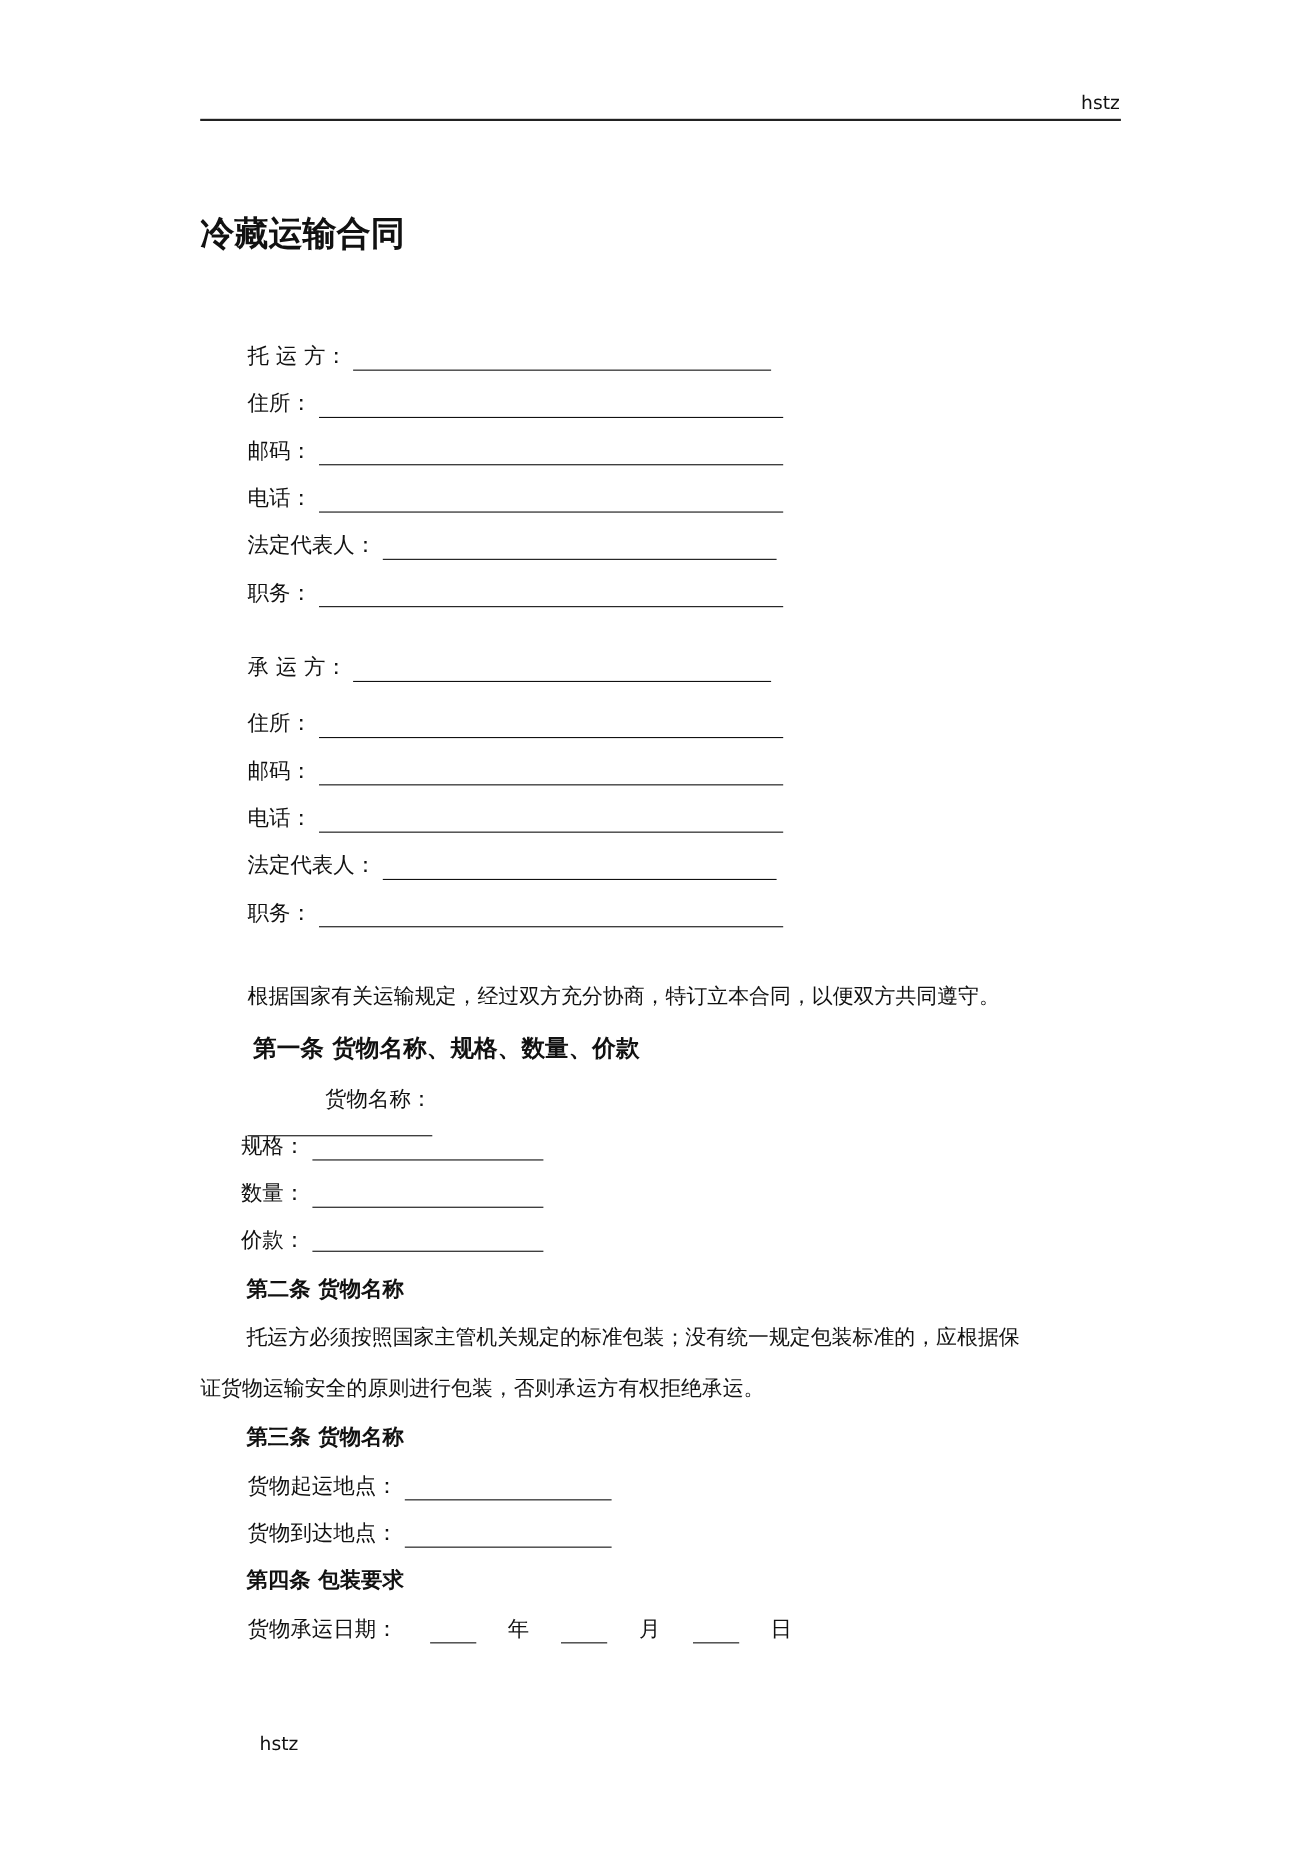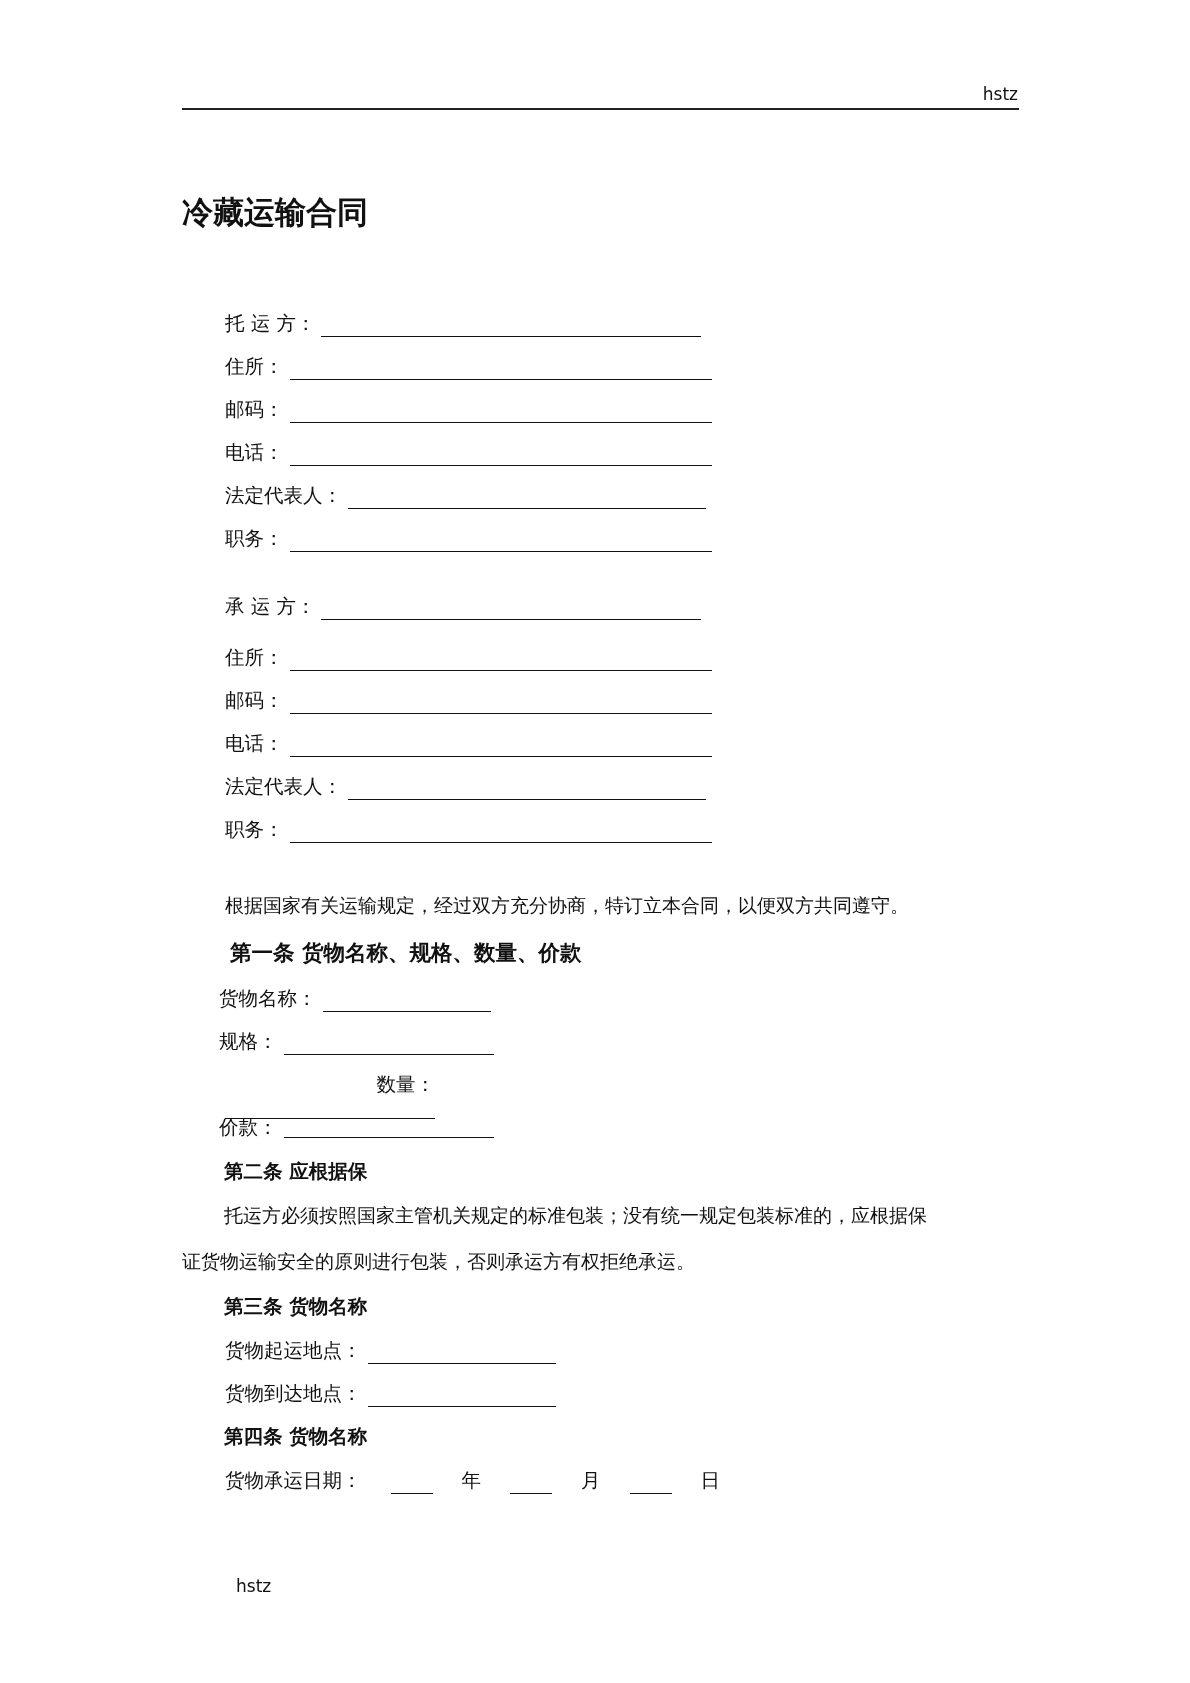--- a/index.html
+++ b/index.html
@@ -70,52 +70,52 @@
     <span class="blank" style="width:358px;"></span>
   </div>
   <div class="row" style="top:816px;">
     <span>职务：</span>
     <span class="blank" style="width:422px;"></span>
   </div>
 
   <div class="para" style="left:225px; top:893px;">根据国家有关运输规定，经过双方充分协商，特订立本合同，以便双方共同遵守。</div>
 
   <div class="article" style="left:230px; top:938px; font-size:21.5px;">第一条 货物名称、规格、数量、价款</div>
-  <div class="row" style="left:219px; top:985px;">
+  <div class="row" style="left:219px; top:985px;flex-direction:column;">
     <span>货物名称：</span>
     <span class="blank" style="width:168px;"></span>
   </div>
   <div class="row" style="left:219px; top:1028px;">
     <span>规格：</span>
     <span class="blank" style="width:210px;"></span>
   </div>
-  <div class="row" style="left:219px; top:1071px;flex-direction:column;">
+  <div class="row" style="left:219px; top:1071px;">
     <span>数量：</span>
     <span class="blank" style="width:210px;"></span>
   </div>
   <div class="row" style="left:219px; top:1114px;align-items:center;">
     <span>价款：</span>
     <span class="blank" style="width:210px;"></span>
   </div>
 
-  <div class="article" style="left:224px; top:1158px; font-size:19.5px;">第二条  应根据保</div>
+  <div class="article" style="left:224px; top:1158px; font-size:19.5px;">第二条  货物名称</div>
   <div class="para" style="left:224px; top:1203px;">托运方必须按照国家主管机关规定的标准包装；没有统一规定包装标准的，应根据保</div>
   <div class="para" style="left:182px; top:1249px;">证货物运输安全的原则进行包装，否则承运方有权拒绝承运。</div>
 
   <div class="article" style="left:224px; top:1293px; font-size:19.5px;">第三条  货物名称</div>
   <div class="row" style="top:1337px;">
     <span>货物起运地点：</span>
     <span class="blank" style="width:188px;"></span>
   </div>
   <div class="row" style="top:1380px;">
     <span>货物到达地点：</span>
     <span class="blank" style="width:188px;"></span>
   </div>
 
-  <div class="article" style="left:224px; top:1423px; font-size:19.5px;">第四条  货物名称</div>
+  <div class="article" style="left:224px; top:1423px; font-size:19.5px;">第四条  包装要求</div>
   <div class="row" style="top:1467px;gap:27px;">
     <span>货物承运日期：</span>
     <span class="date-blank"></span>
     <span>年</span>
     <span class="date-blank"></span>
     <span>月</span>
     <span class="date-blank"></span>
     <span>日</span>
   </div>
 

